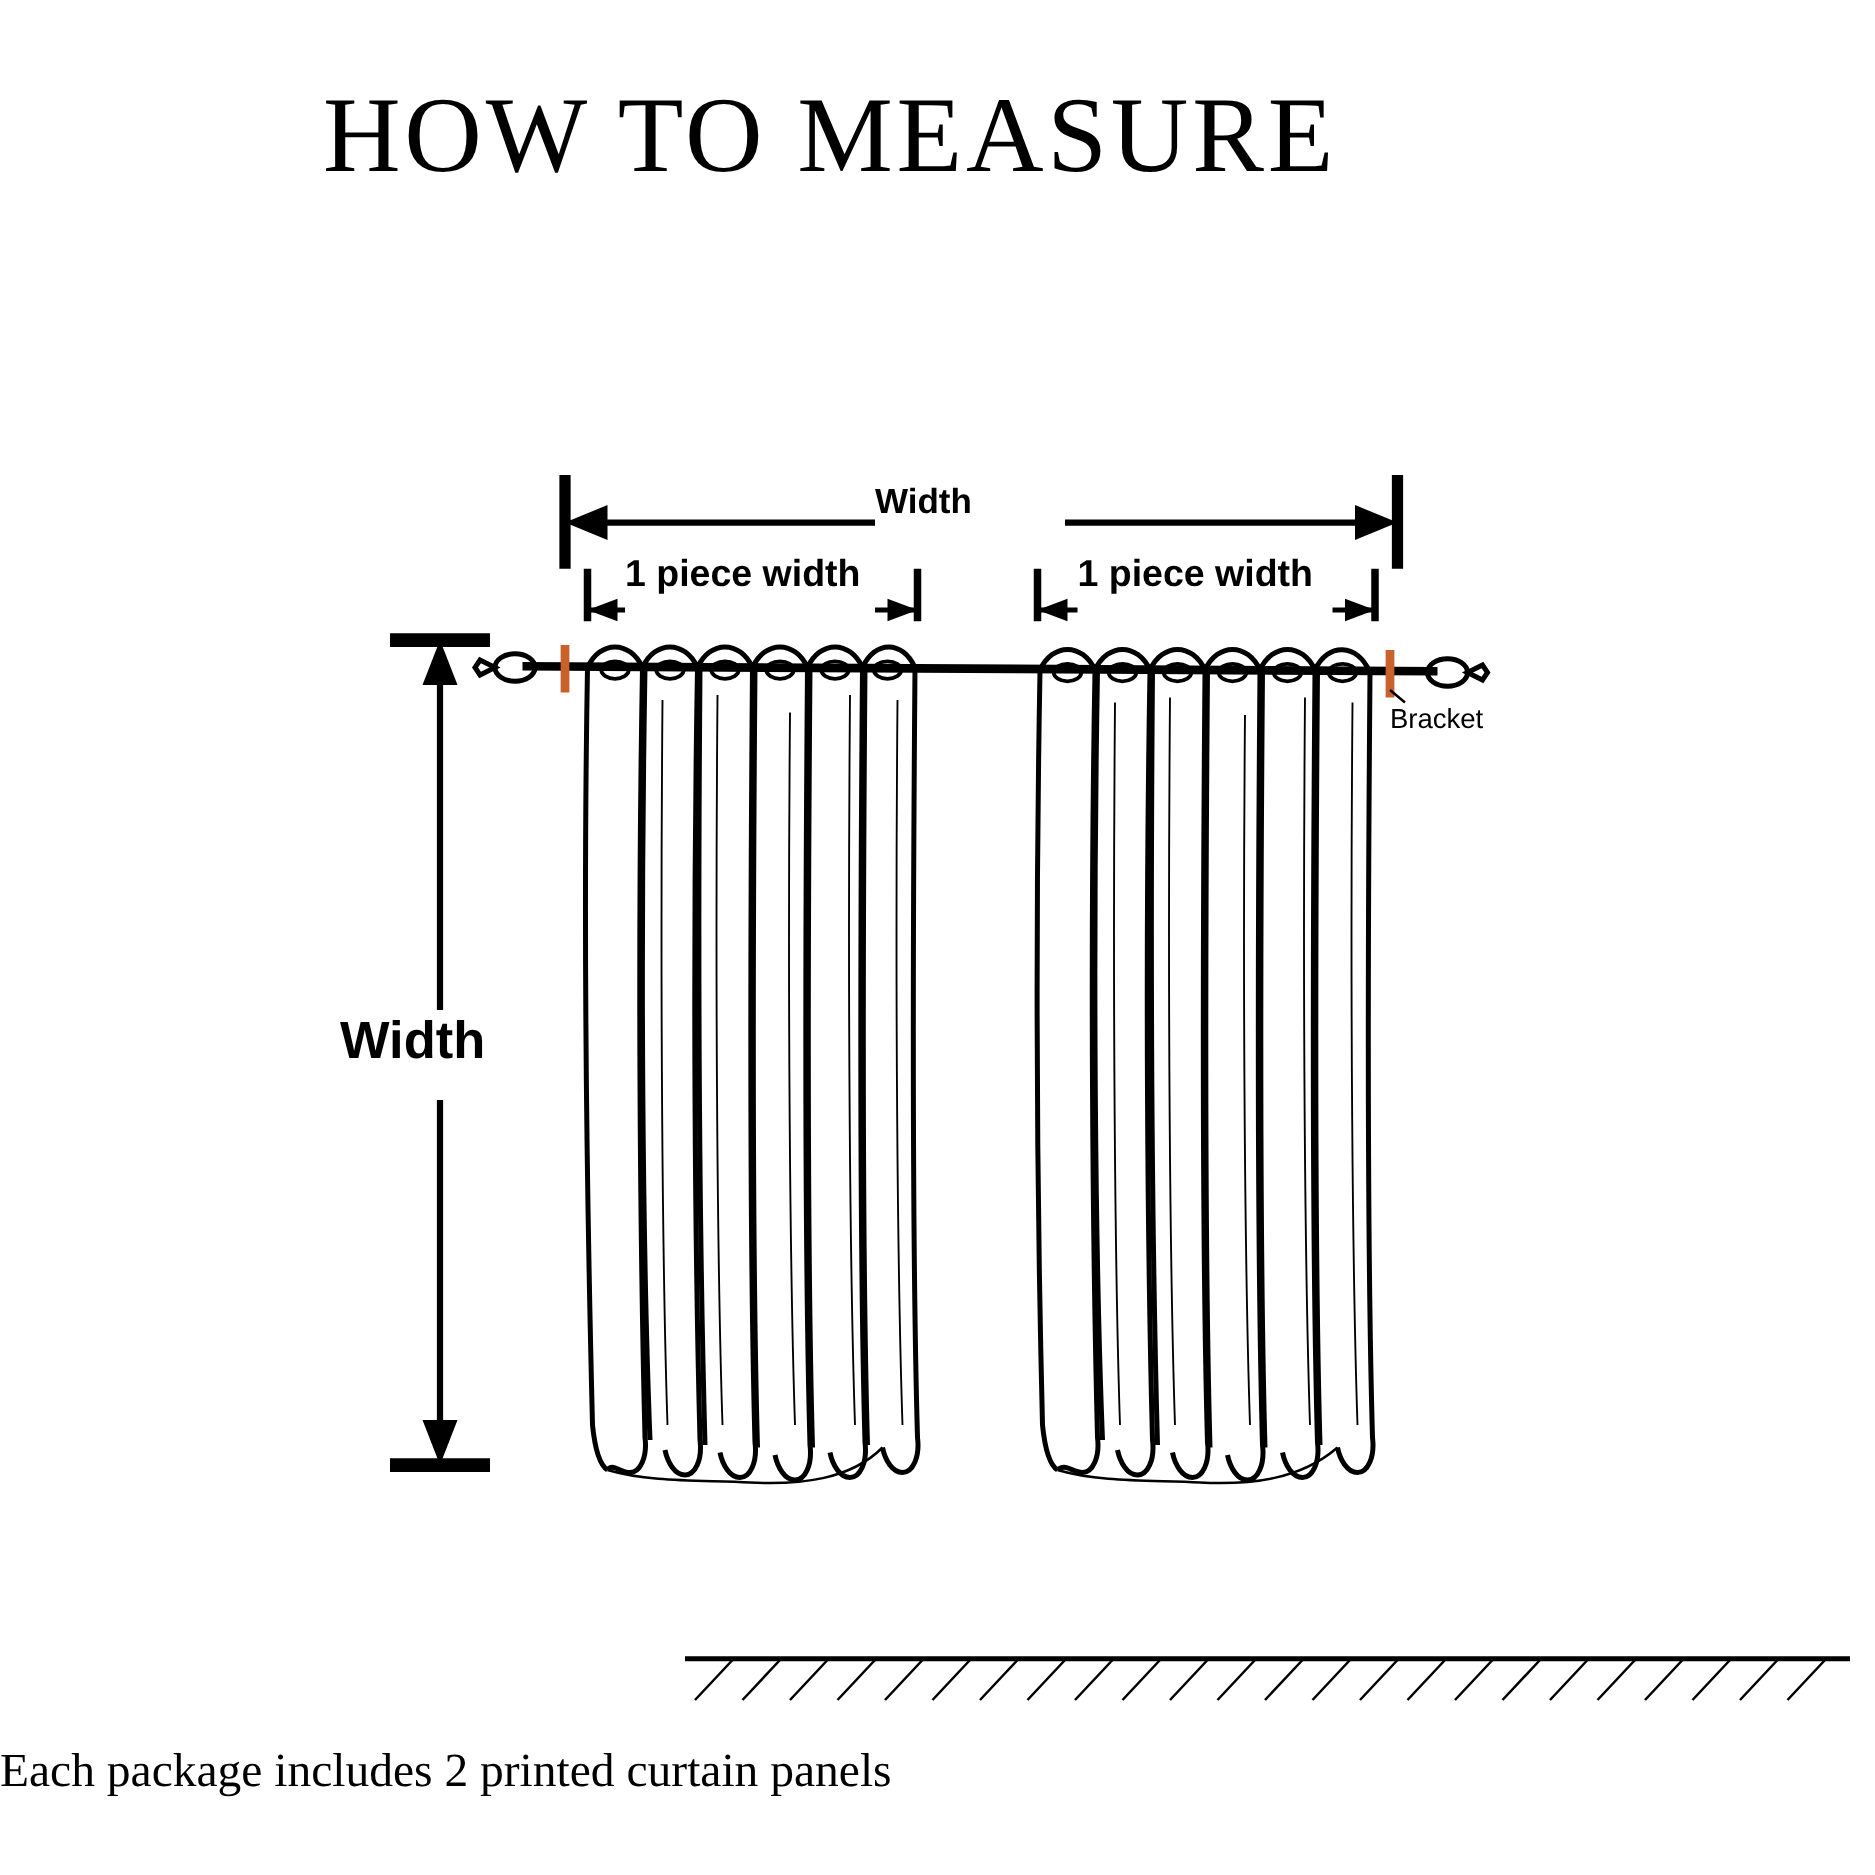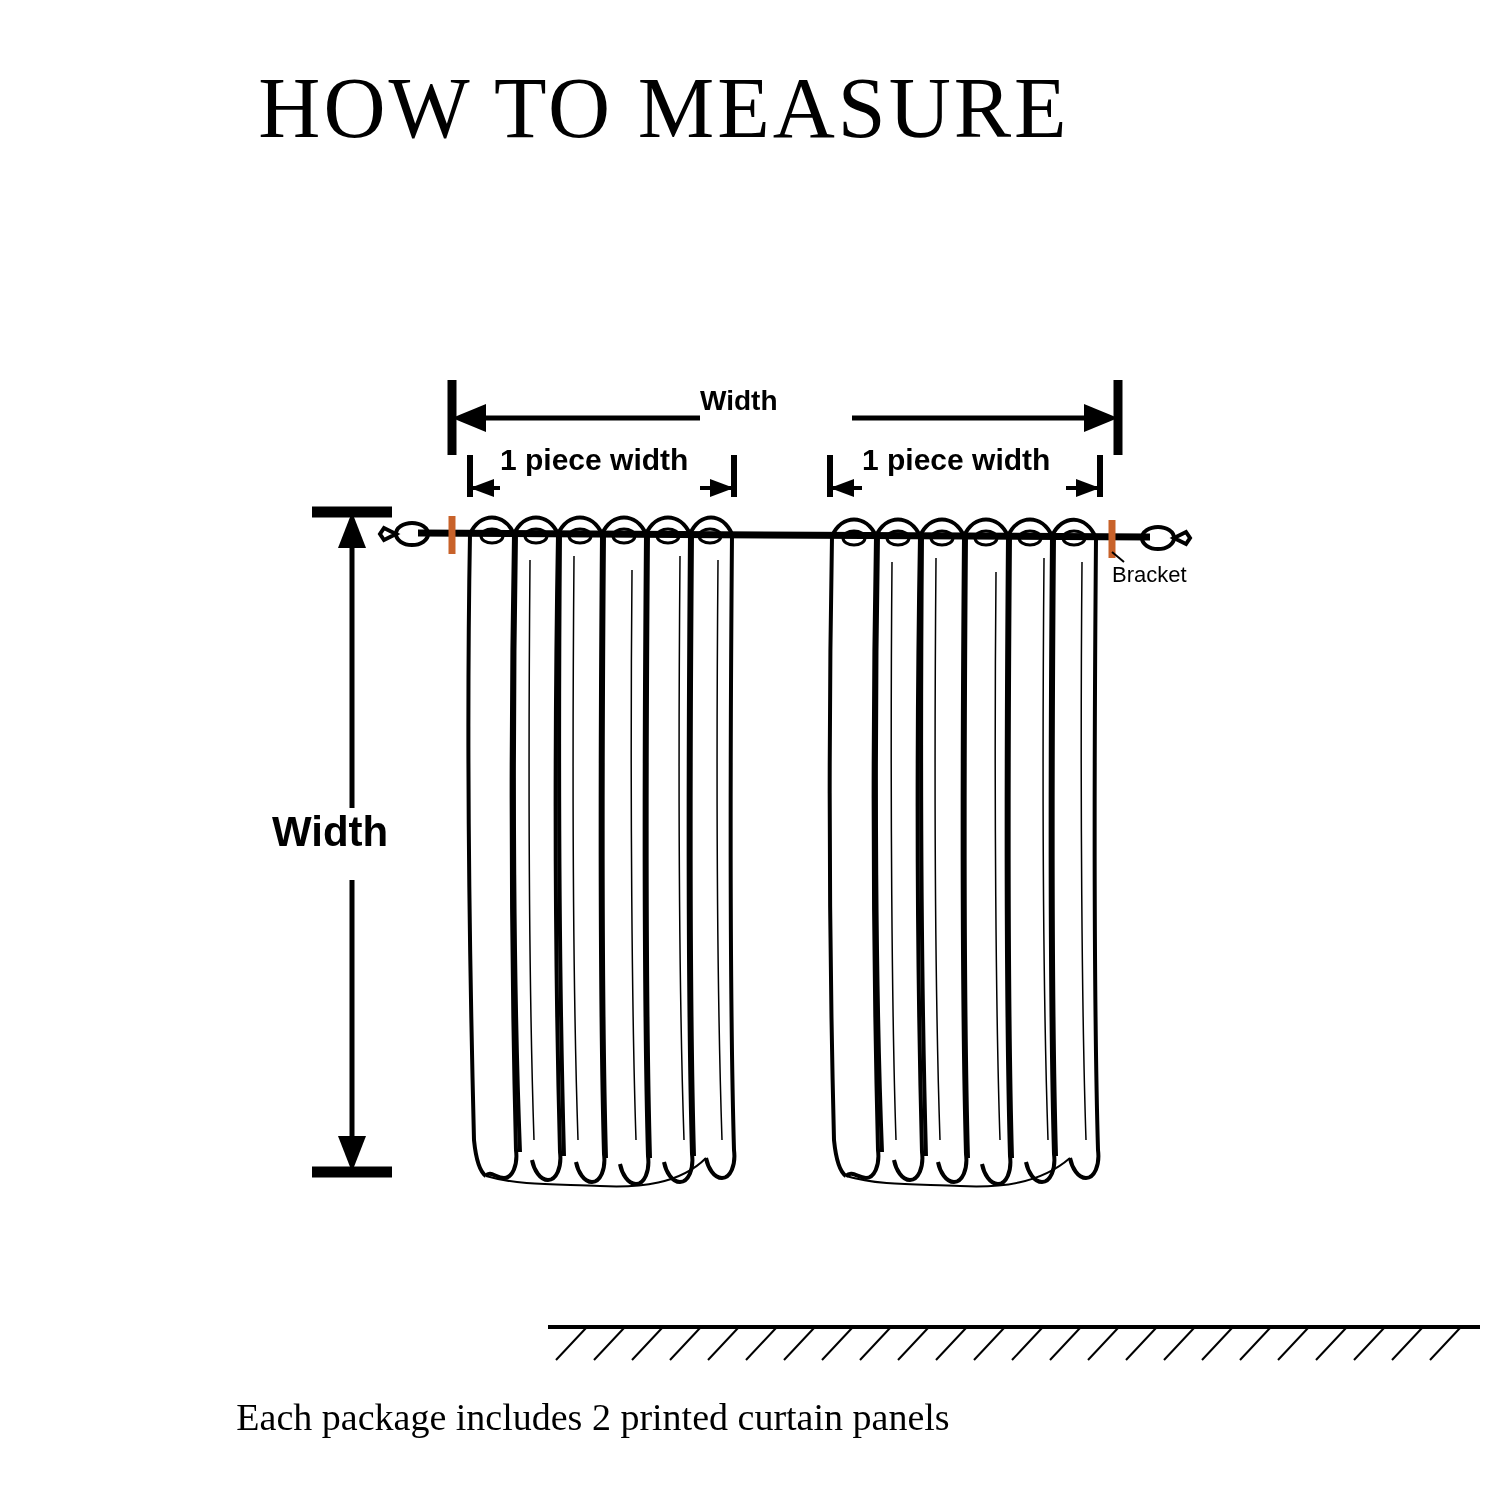--- a/index.html
+++ b/index.html
@@ -66,21 +66,21 @@
   #lbl-bracket {
     top: 562px;
     left: 1112px;
     font-size: 22px;
   }
   #footer-note {
     position: absolute;
     top: 1395px;
     left: 0;
     width: 1264px;
-    text-align: center;
+    text-align: left;
     padding-right: 78px;
     box-sizing: border-box;
     font-family: "Liberation Serif", serif;
     font-size: 38px;
     color: #000000;
     white-space: nowrap;
   }
 </style>
 </head>
 <body>

